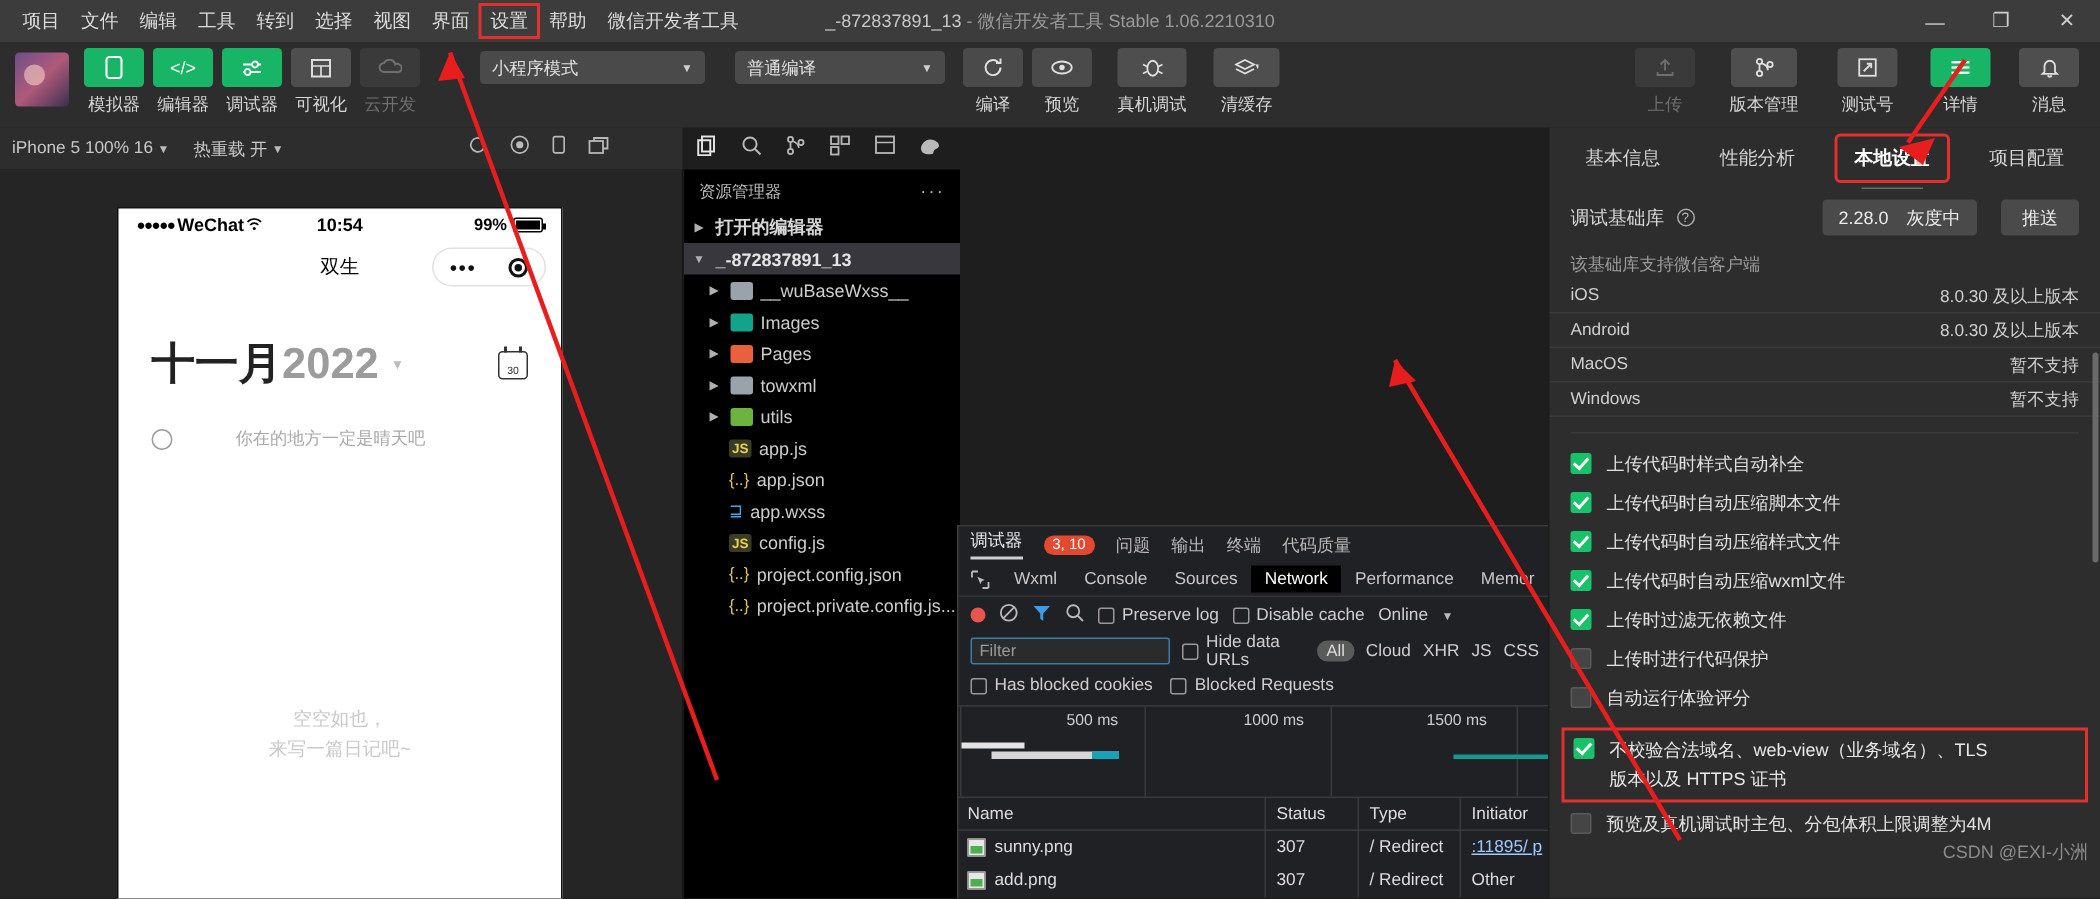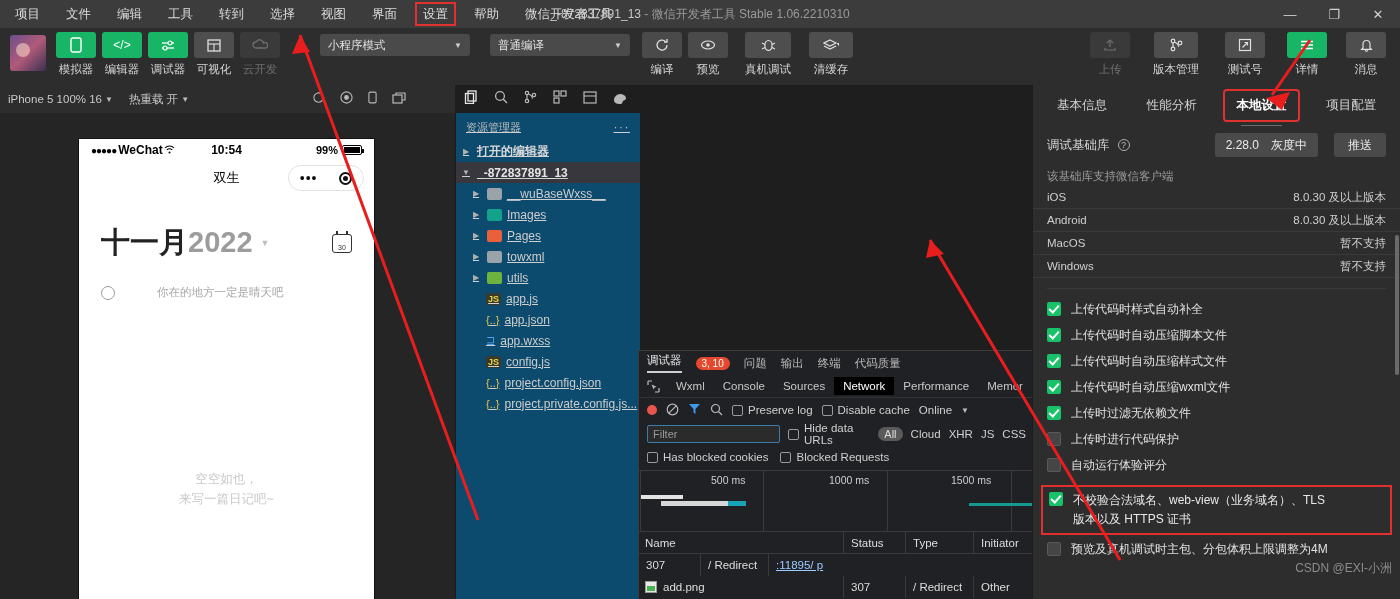--- a/index.html
+++ b/index.html
@@ -10,21 +10,21 @@
     overflow: hidden;
     color: #cfcfcf;
   }
   #app { position: relative; width: 1400px; height: 599px; }
 
   
   .titlebar {
     height: 28px; background: #3c3c3c; display: flex; align-items: center;
     position: relative;
   }
-  .menu { display: flex; align-items: center; padding-left: 8px; gap: 12px; }
+  .menu { display: flex; align-items: center; padding-left: 8px; gap: 0px; }
   .menu-item {
     font-size: 12.5px; color: #dcdcdc; padding: 4px 7px; white-space: nowrap;
     line-height: 14px;
   }
   .menu-item.boxed { outline: 2px solid #e03030; outline-offset: -1px; }
   .title-center {
     position: absolute; left: 0; right: 0; text-align: center;
     font-size: 12px; color: #9a9a9a; pointer-events: none;
   }
   .title-center .proj { color: #c8c8c8; }
@@ -123,23 +123,22 @@
   .weather-row { display:flex; align-items:center; padding: 22px 22px 0 22px; gap: 42px;}
   .sun { width:14px;height:14px;border-radius:50%; border:1.6px solid #9a9a9a; position:relative;}
   .weather-txt { font-size:11.5px; color:#a9a9a9; }
   .empty {
     position:absolute; left:0; right:0; top:330px; text-align:center;
     font-size:12.5px; color:#cacaca; line-height:20px;
   }
 
   
   .explorer {
-    position:absolute; top:113px; left:455px; width:185px; bottom:0; background:#0c4a6e;
+    position:absolute; top:113px; left:455px; width:185px; bottom:0; background:#000000;
     border-left:1px solid #1b1b1b;
-    text-decoration:underline;
   }
   .exp-head {
     height:28px; display:flex; align-items:center; padding:0 10px; font-size:11px;
     color:#bdbdbd;
   }
   .exp-head .dots { margin-left:auto; letter-spacing:1.5px; color:#bdbdbd; font-size:12px;}
   .tree-row {
     height:21px; display:flex; align-items:center; font-size:12px; color:#cdcdcd;
     padding-left:4px; gap:5px; white-space:nowrap;
   }
@@ -697,20 +696,24 @@
         </div>
       <div class="bar-c"></div>
     </div>
     <div class="net-head">
       <span class="c-name">Name</span>
       <span class="c-status">Status</span>
       <span class="c-type">Type</span>
       <span class="c-init">Initiator</span>
     </div>
     <div class="net-row">
+      <span class="c-name">
+        <span class="pngico"></span>
+        <span>sunny.png</span>
+      </span>
       <span class="c-status">307</span>
       <span class="c-type">/ Redirect</span>
       <span class="c-init link">:11895/  p</span>
     </div>
     <div class="net-row">
       <span class="c-name">
         <span class="pngico"></span>
         <span>add.png</span>
       </span>
       <span class="c-status">307</span>

